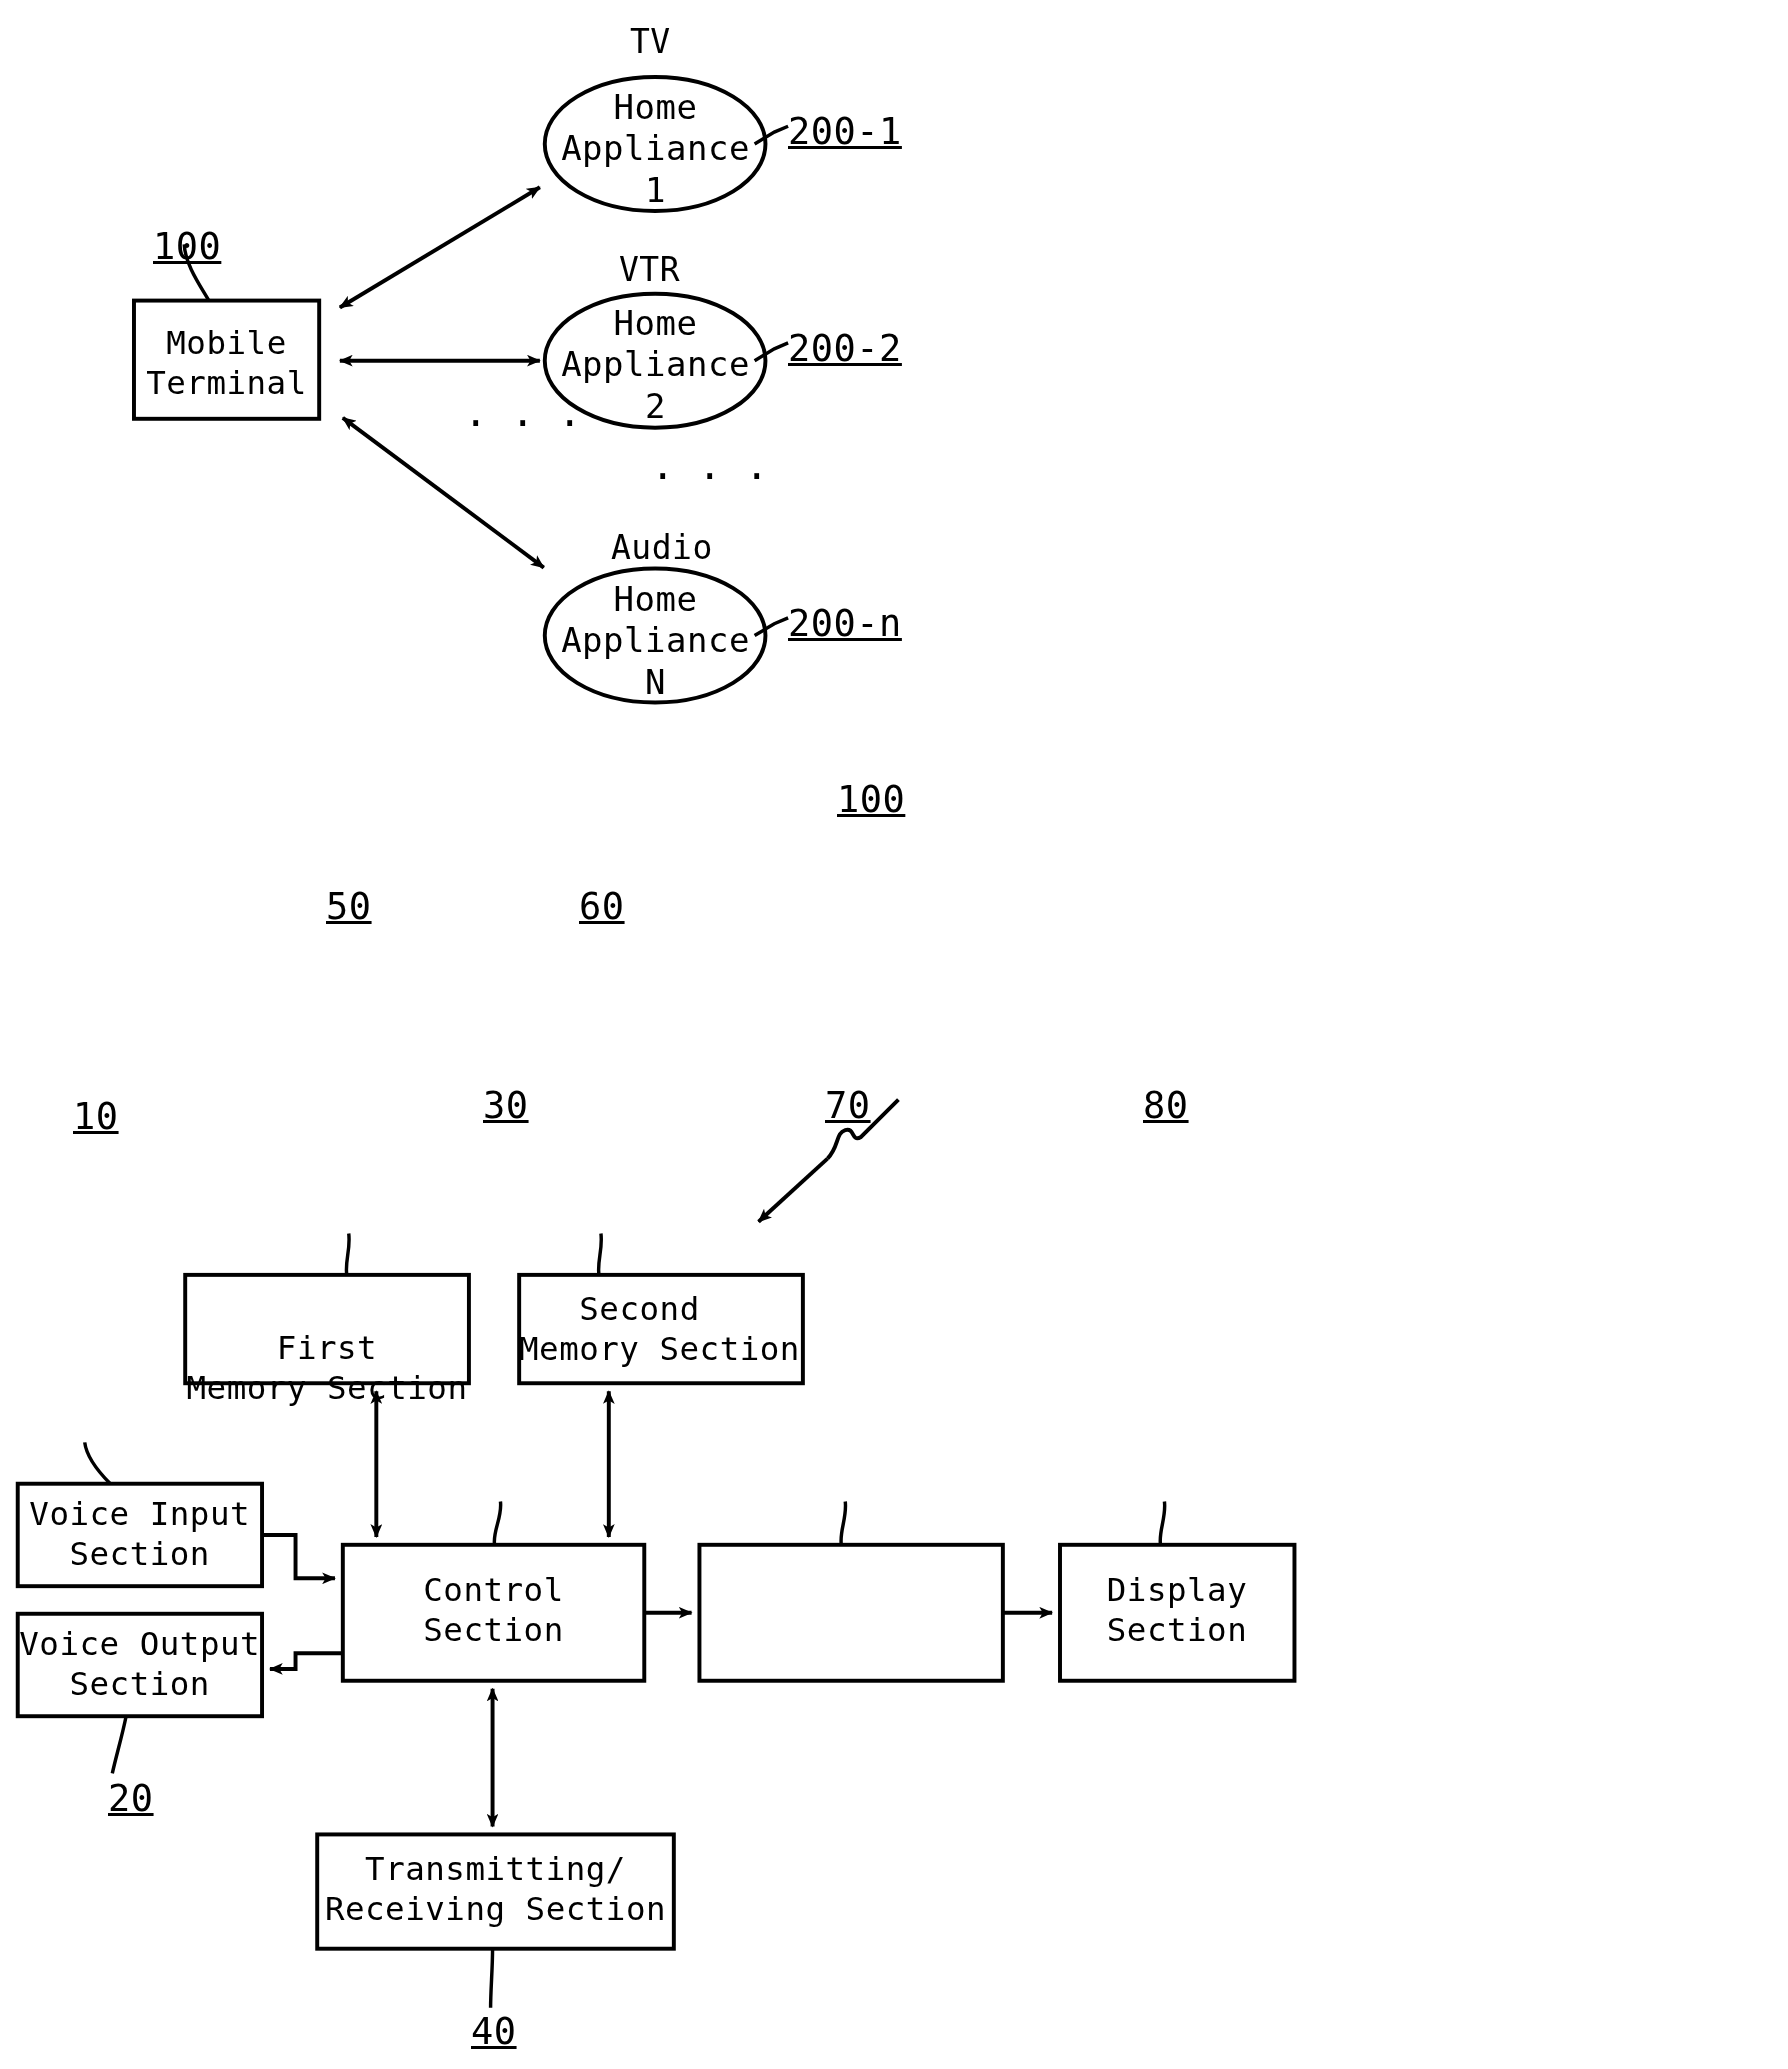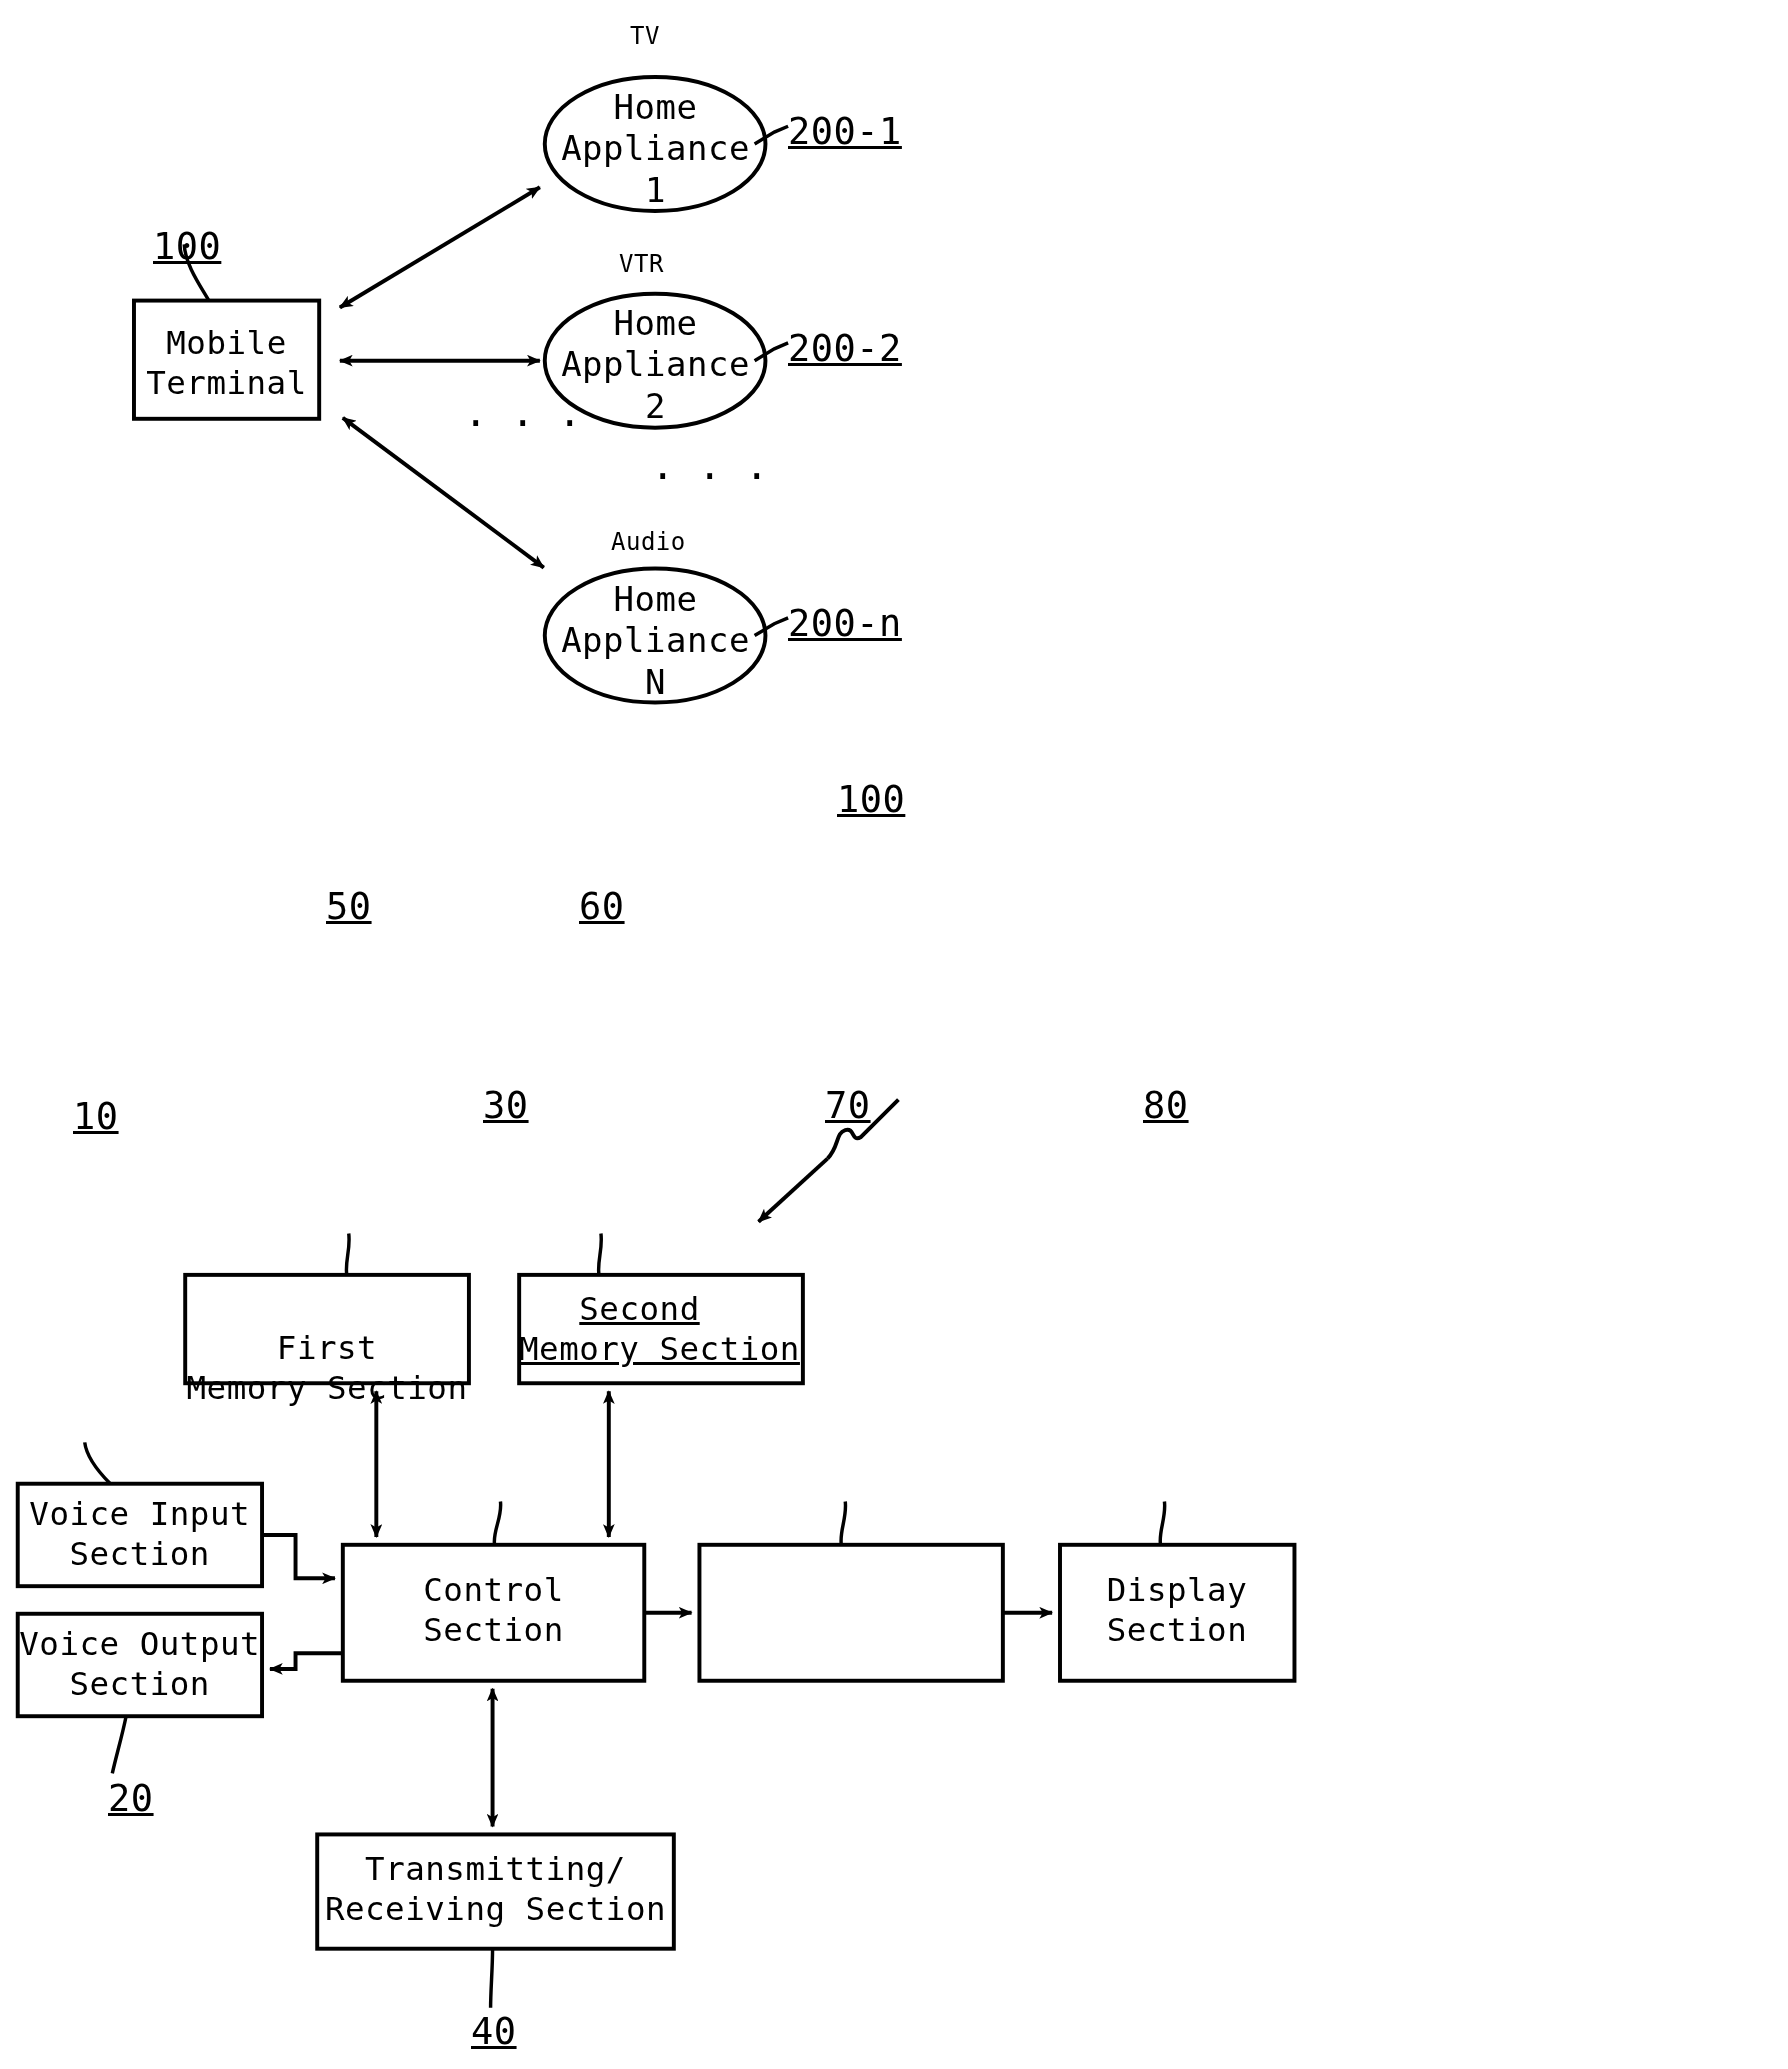--- a/index.html
+++ b/index.html
@@ -41,21 +41,21 @@
     font-family: "DejaVu Sans Mono", "Liberation Mono", monospace;
     font-size: 37px;
     letter-spacing: 0.5px;
     color: #000000;
     text-decoration: underline;
   }
   .cap {
     position: absolute;
     white-space: pre;
     font-family: "DejaVu Sans Mono", "Liberation Mono", monospace;
-    font-size: 24px;
+    font-size: 33px;
     letter-spacing: 0.5px;
     color: #000000;
   }
   .boxtext {
     font-size: 32.5px;
   }
   .ellipsetext {
     font-size: 34px;
   }
   .dots {
@@ -171,21 +171,21 @@
 ·
 ·</div>
 
   <div class="ref" style="left:837px; top:778px;">100</div>
 
   <div class="ref" style="left:326px; top:885px;">50</div>
   <div class="lbl boxtext" style="left:185px; top:1290px; width:284px;margin-top:39px;">First
 Memory Section</div>
 
   <div class="ref" style="left:579px; top:885px;">60</div>
-  <div class="lbl boxtext" style="left:519px; top:1290px; width:241px;text-decoration:underline;">Second
+  <div class="lbl boxtext" style="left:519px; top:1290px; width:241px;">Second
 Memory Section</div>
 
   <div class="ref" style="left:73px; top:1095px;">10</div>
   <div class="lbl boxtext" style="left:17.7px; top:1495px; width:244px;">Voice Input
 Section</div>
 
   <div class="ref" style="left:108px; top:1777px;">20</div>
   <div class="lbl boxtext" style="left:17.7px; top:1625px; width:244px;">Voice Output
 Section</div>
 

